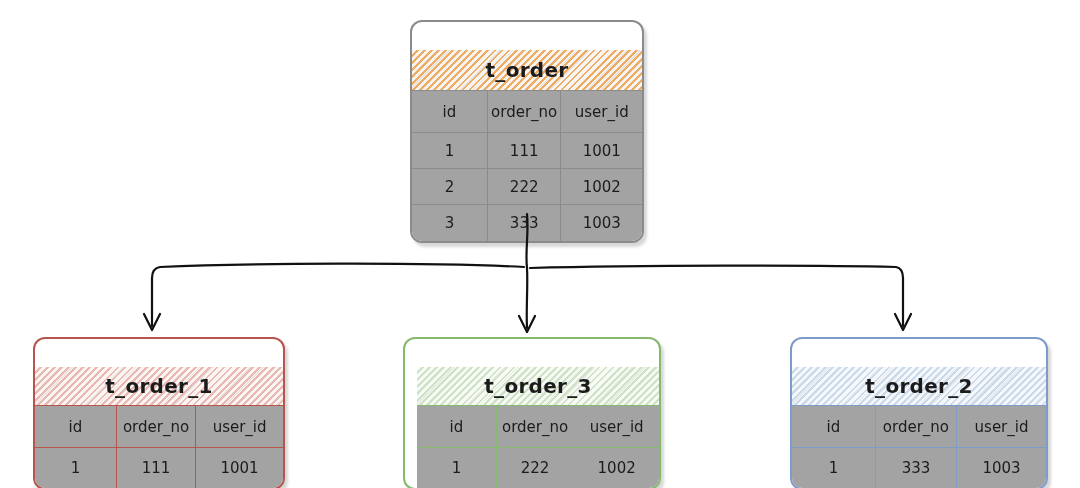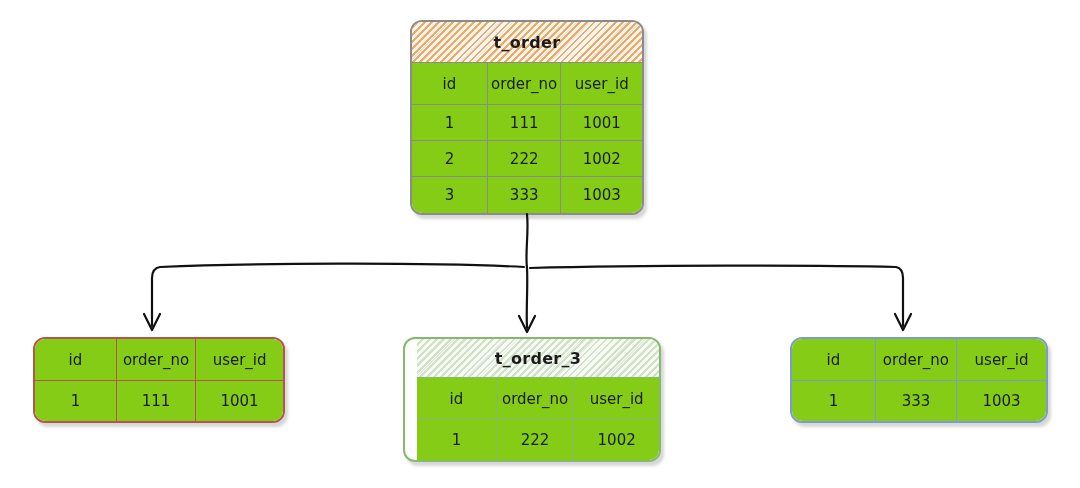--- a/index.html
+++ b/index.html
@@ -26,42 +26,43 @@
     border-radius: 12px;
     background: #ffffff;
     overflow: hidden;
     box-shadow: 3px 4px 3px rgba(110,110,110,0.28);
   }
   .tbl-header {
     display: flex;
     align-items: center;
     justify-content: center;
     font-weight: bold;
-    font-size: 16px;
+    font-size: 20px;
     letter-spacing: 0.3px;
     border-bottom: 1.6px solid var(--border, #888);
     background:
       repeating-linear-gradient(135deg, rgba(0,0,0,0) 0 3px, var(--hatch, #ddd) 3px 5px),
       repeating-linear-gradient(135deg, rgba(0,0,0,0) 0 8px, rgba(150,150,150,0.18) 8px 9px),
       var(--header-bg, #faf9f8);
+    margin-top: 28px;
   }
   .tbl-row {
     display: grid;
     grid-template-columns: 33% 32% 35%;
   }
   .cell {
     display: flex;
     align-items: center;
     justify-content: center;
     font-size: 15px;
     border-right: 1.6px solid var(--border, #888);
     border-bottom: 1.6px solid var(--border, #888);
     overflow: hidden;
     white-space: nowrap;
-    background: #84cc16;
+    background: #a3a3a3;
   }
   .cell:last-child { border-right: none; text-align: right; }
   .tbl-row:last-child .cell { border-bottom: none; }
   .tbl-row.colhead .cell { font-size: 15px; }
   
   svg.connectors {
     position: absolute;
     left: 0; top: 0;
     pointer-events: none;
   }
@@ -96,20 +97,21 @@
       <div class="cell">1002</div>
     </div>
     <div class="tbl-row" style="height:36px;">
       <div class="cell">3</div>
       <div class="cell">333</div>
       <div class="cell">1003</div>
     </div>
   </div>
 
   <div class="tbl" style="left: 33px; top: 337px; width: 252px; --border: #b6554e; --hatch: #eab8b2; --header-bg: #fbf5f4;">
+    <div class="tbl-header" style="height:38px;">t_order_1</div>
     <div class="tbl-row colhead" style="height:42px;">
       <div class="cell">id</div>
       <div class="cell">order_no</div>
       <div class="cell">user_id</div>
     </div>
     <div class="tbl-row" style="height:40px;">
       <div class="cell">1</div>
       <div class="cell">111</div>
       <div class="cell">1001</div>
     </div>
@@ -123,20 +125,21 @@
       <div class="cell">user_id</div>
     </div>
     <div class="tbl-row" style="height:40px;">
       <div class="cell">1</div>
       <div class="cell">222</div>
       <div class="cell">1002</div>
     </div>
   </div>
 
   <div class="tbl" style="left: 790px; top: 337px; width: 258px; --border: #7e9cc9; --hatch: #ccd9eb; --header-bg: #f5f8fb;">
+    <div class="tbl-header" style="height:38px;">t_order_2</div>
     <div class="tbl-row colhead" style="height:42px;">
       <div class="cell">id</div>
       <div class="cell">order_no</div>
       <div class="cell">user_id</div>
     </div>
     <div class="tbl-row" style="height:40px;">
       <div class="cell">1</div>
       <div class="cell">333</div>
       <div class="cell">1003</div>
     </div>

